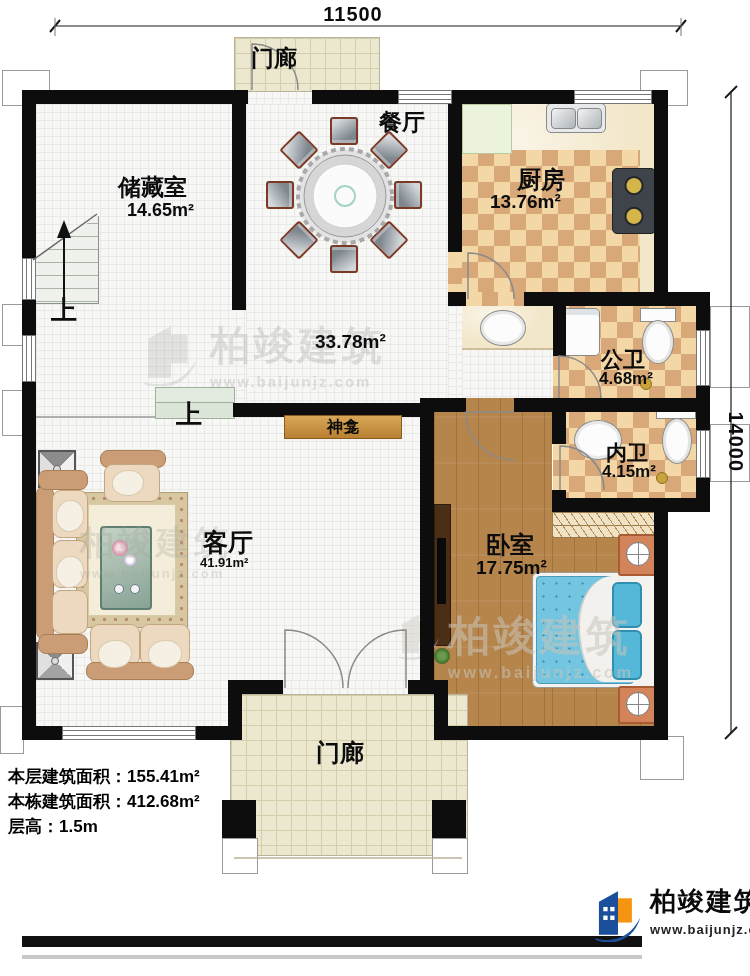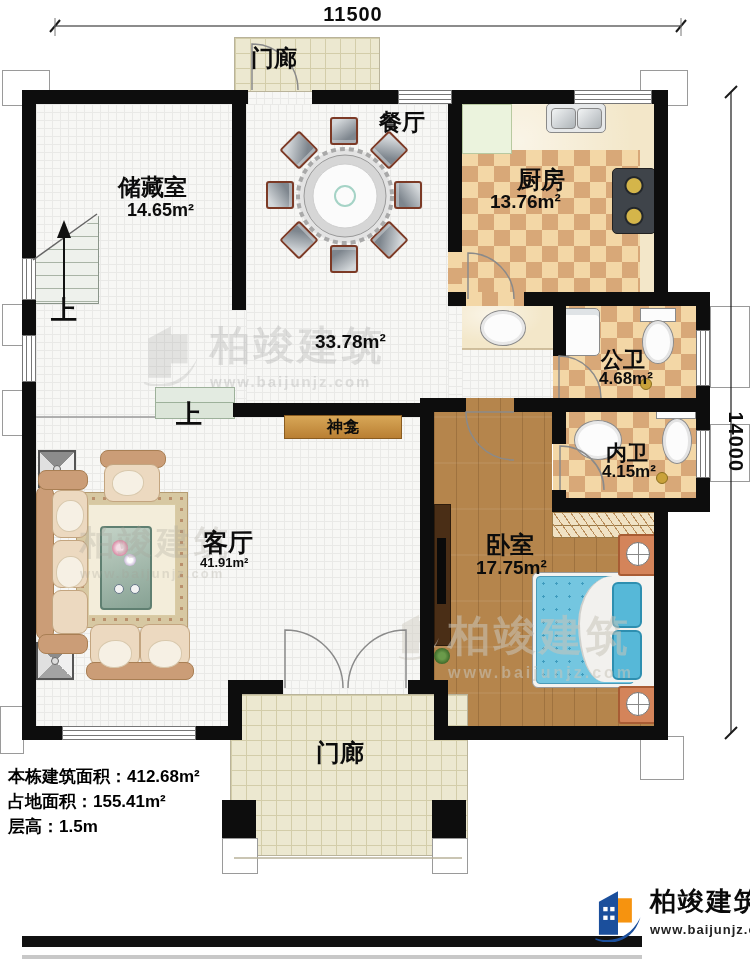--- a/index.html
+++ b/index.html
@@ -265,22 +265,22 @@
   <div class="abs lbl" style="left:602px;top:463px;font-size:17px;z-index:6;">4.15m²</div>
   <div class="abs lbl" style="left:203px;top:529px;font-size:25px;z-index:6;">客厅</div>
   <div class="abs lbl" style="left:200px;top:556px;font-size:13px;z-index:6;">41.91m²</div>
   <div class="abs lbl" style="left:486px;top:532px;font-size:24px;z-index:6;">卧室</div>
   <div class="abs lbl" style="left:476px;top:558px;font-size:19px;z-index:6;">17.75m²</div>
   <div class="abs lbl" style="left:51px;top:297px;font-size:26px;z-index:6;">上</div>
   <div class="abs lbl" style="left:176px;top:401px;font-size:26px;z-index:6;">上</div>
   <div class="abs lbl" style="left:316px;top:740px;font-size:24px;z-index:6;">门廊</div>
 
   <div class="abs" style="left:8px;top:764px;z-index:6;">
+    <div class="statline">本层建筑面积：155.41m²</div>
     <div class="statline">本栋建筑面积：412.68m²</div>
-    <div class="statline">占地面积：155.41m²</div>
     <div class="statline">层高：1.5m</div>
   </div>
 
   <div class="abs" style="left:22px;top:936px;width:620px;height:11px;background:#111;z-index:6;"></div>
   <div class="abs" style="left:22px;top:955px;width:620px;height:4px;background:#c8c8c8;z-index:6;"></div>
 
   <div class="abs" style="left:592px;top:884px;z-index:6;display:flex;align-items:flex-start;gap:6px;">
     <svg width="52" height="58" viewBox="0 0 60 66">
       <polygon points="8,20 30,8 30,58 8,58" fill="#1b4f9c"></polygon>
       <rect x="30" y="16" width="16" height="28" fill="#f6930f"></rect>

